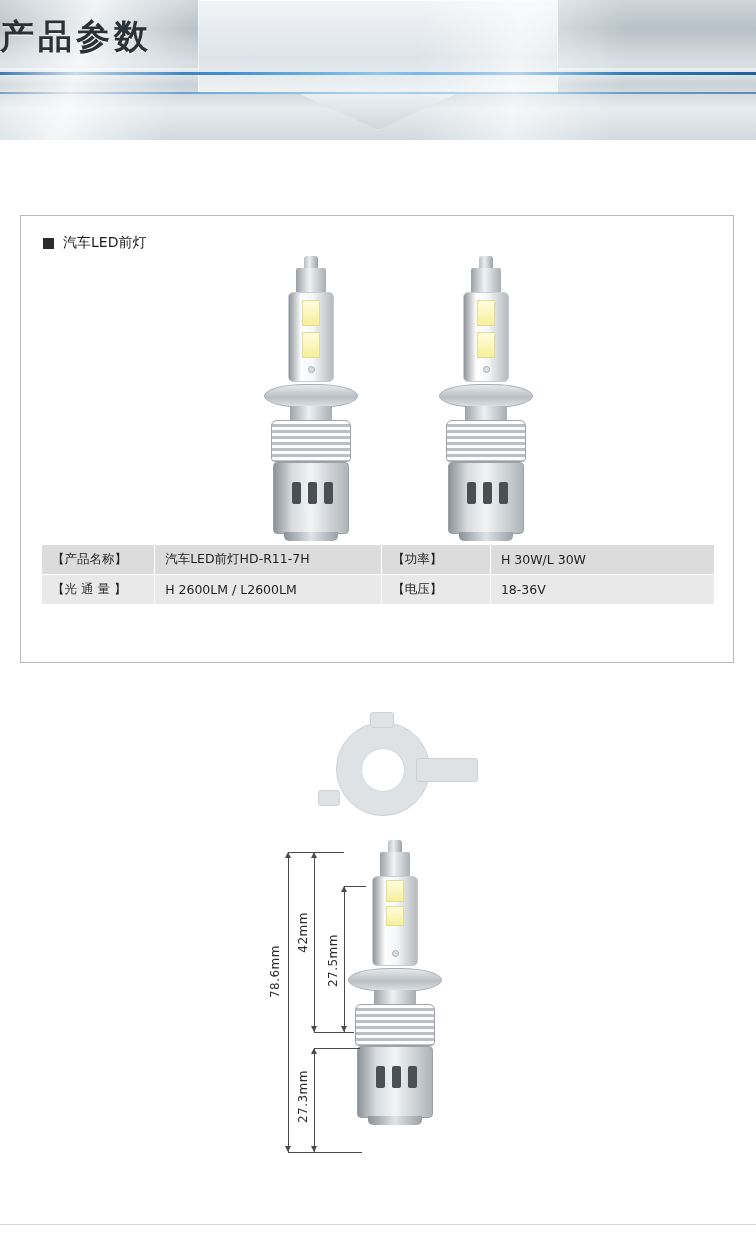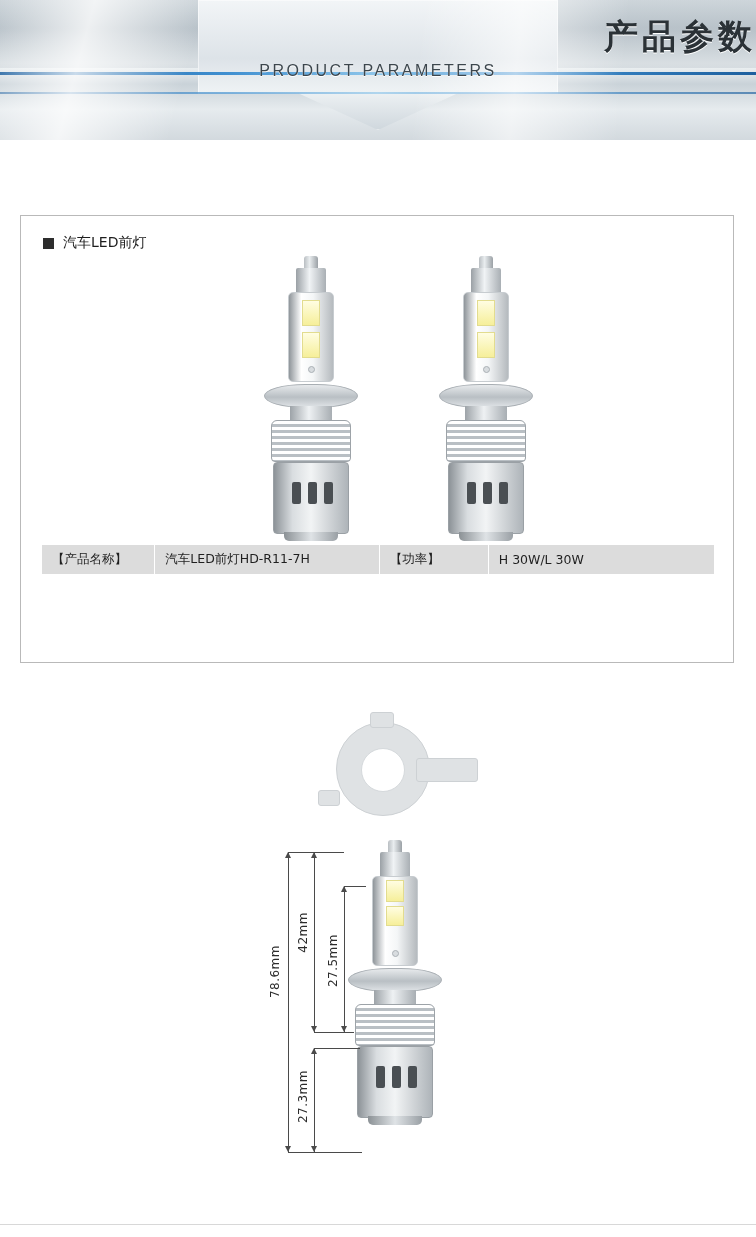--- a/index.html
+++ b/index.html
@@ -55,21 +55,21 @@
     top: 0;
     width: 360px;
     height: 130px;
     background: linear-gradient(180deg, #f2f5f7 0%, #dde3e8 45%, #eef2f4 70%, #cfd7dd 100%);
     clip-path: polygon(0 0, 100% 0, 100% 72%, 72% 72%, 50% 100%, 28% 72%, 0 72%);
     box-shadow: 0 0 0 1px rgba(255,255,255,.5) inset;
   }
   .banner .title-cn {
     position: absolute;
     left: 0; right: 0; top: 14px;
-    text-align: right;
+    text-align: left;
     font-size: 34px;
     letter-spacing: 4px;
     color: #2b3237;
     font-family: "DejaVu Sans", "Liberation Sans", sans-serif;
     font-weight: bold;
     text-shadow: 0 1px 0 #fff;
   }
   .banner .title-en {
     position: absolute;
     left: 0; right: 0; top: 62px;
@@ -338,21 +338,20 @@
 </head>
 <body>
 
 <div class="banner">
   <div class="darkband"></div>
   <div class="center-plate"></div>
   <div class="blueline b1"></div>
   <div class="blueline b2"></div>
   <div class="sheen"></div>
   <div class="title-cn">产品参数</div>
-  <div class="title-en">PRODUCT PARAMETERS</div>
 </div>
 
 <div class="spec-card">
 
   <div class="spec-head">
     <span class="sq"></span>
     <span class="label">汽车LED前灯</span>
   </div>
 
   <div class="bulb-stage">
@@ -394,20 +393,26 @@
   </div>
 
   <table class="spec-table">
     <tbody>
       <tr>
         <td class="k">【产品名称】</td>
         <td class="v">汽车LED前灯HD-R11-7H</td>
         <td class="k">【功率】</td>
         <td class="v">H 30W/L 30W</td>
       </tr>
+      <tr>
+        <td class="k">【光 通 量 】</td>
+        <td class="v">H 2600LM / L2600LM</td>
+        <td class="k">【电压】</td>
+        <td class="v">18-36V</td>
+      </tr>
     </tbody>
   </table>
 
 </div>
 
 <div class="dim-stage">
 
   <div class="ring"></div>
   <div class="ring-tab t1"></div>
   <div class="ring-tab t2"></div>

